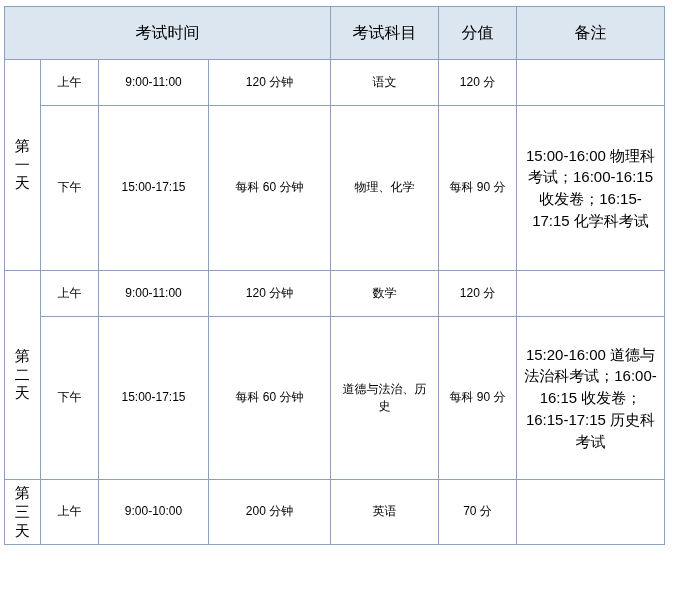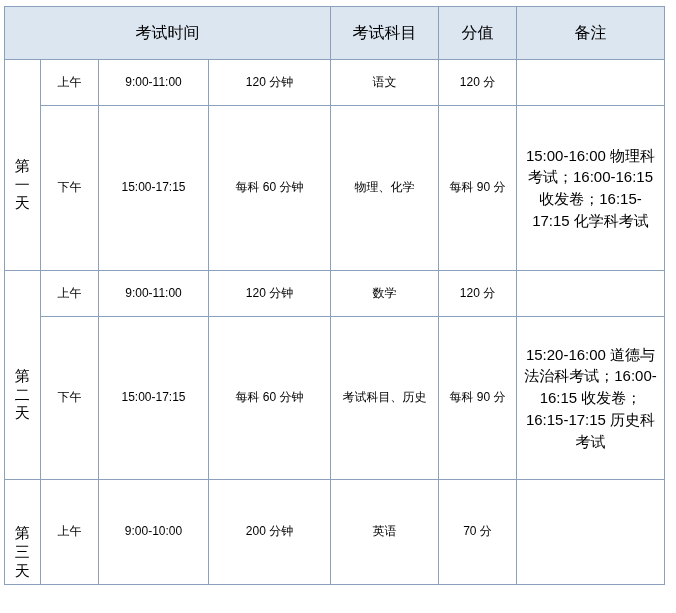--- a/index.html
+++ b/index.html
@@ -66,21 +66,20 @@
     font-size: 12px;
   }
   .r-short { height: 46px; }
   .r-tall  { height: 165px; }
   .r-tall2 { height: 163px; }
   .r-last  { height: 54px; }
 
   .vert-day {
     display: block;
     line-height: 1.25;
-    margin-top: 40px;
   }
 </style>
 </head>
 <body>
 
 <div class="sheet">
   <table class="exam">
     <colgroup>
       <col class="col-day">
       <col class="col-half">
@@ -130,21 +129,21 @@
         <td class="dur">120 分钟</td>
         <td class="subject">数学</td>
         <td class="score">120 分</td>
         <td class="note"></td>
       </tr>
 
       <tr class="r-tall2">
         <td class="half">下午</td>
         <td class="time">15:00-17:15</td>
         <td class="dur">每科 60 分钟</td>
-        <td class="subject">考试科目、历史</td>
+        <td class="subject">道德与法治、历史</td>
         <td class="score">每科 90 分</td>
         <td class="note">15:20-16:00 道德与法治科考试；16:00-16:15 收发卷；16:15-17:15 历史科考试</td>
       </tr>
 
       <tr class="r-last">
         <td class="day">
           <span class="vert-day">第三天</span>
         </td>
         <td class="half">上午</td>
         <td class="time">9:00-10:00</td>

